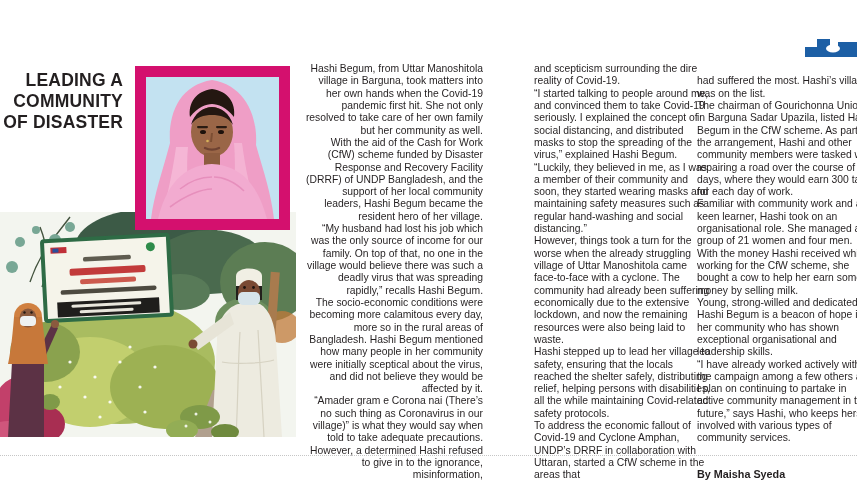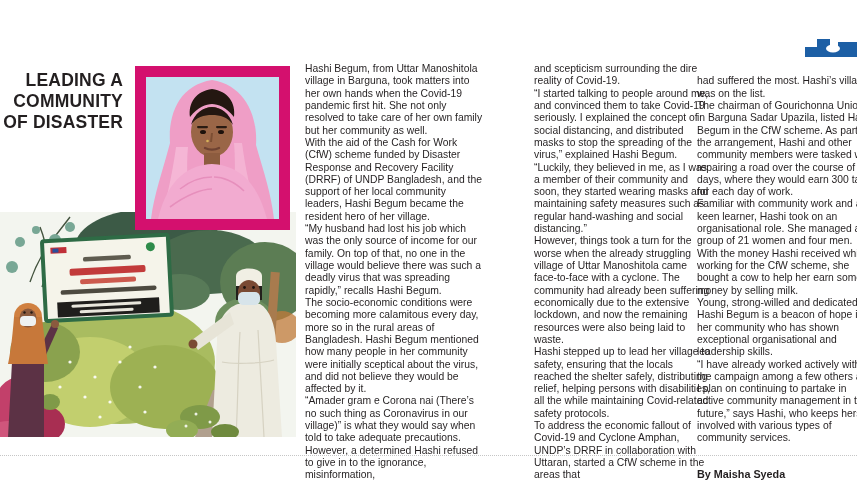--- a/index.html
+++ b/index.html
@@ -30,21 +30,21 @@
   
   .field-photo{position:absolute;left:0;top:212px;width:296px;height:225px;z-index:2;overflow:hidden;}
   .field-photo svg{display:block;width:296px;height:225px;}
 
   
   .col{
     position:absolute;top:63px;width:178px;
     font-size:10.35px;line-height:12.32px;color:#231f20;
     white-space:pre-line;text-align:left;
   }
-  .col-1{left:305px;}
+  .col-1{left:305px;text-align:right;}
   .col-2{left:498px;margin-left:36px;}
   .col-3{left:697px;}
   .byline{font-weight:bold;margin-top:11px;font-size:10.8px;white-space:nowrap;}
 
   
   .bottom-rule{
     position:absolute;left:0;top:455px;width:857px;height:0;
     border-top:1px dotted #c6c6c6;
   }
 </style>

